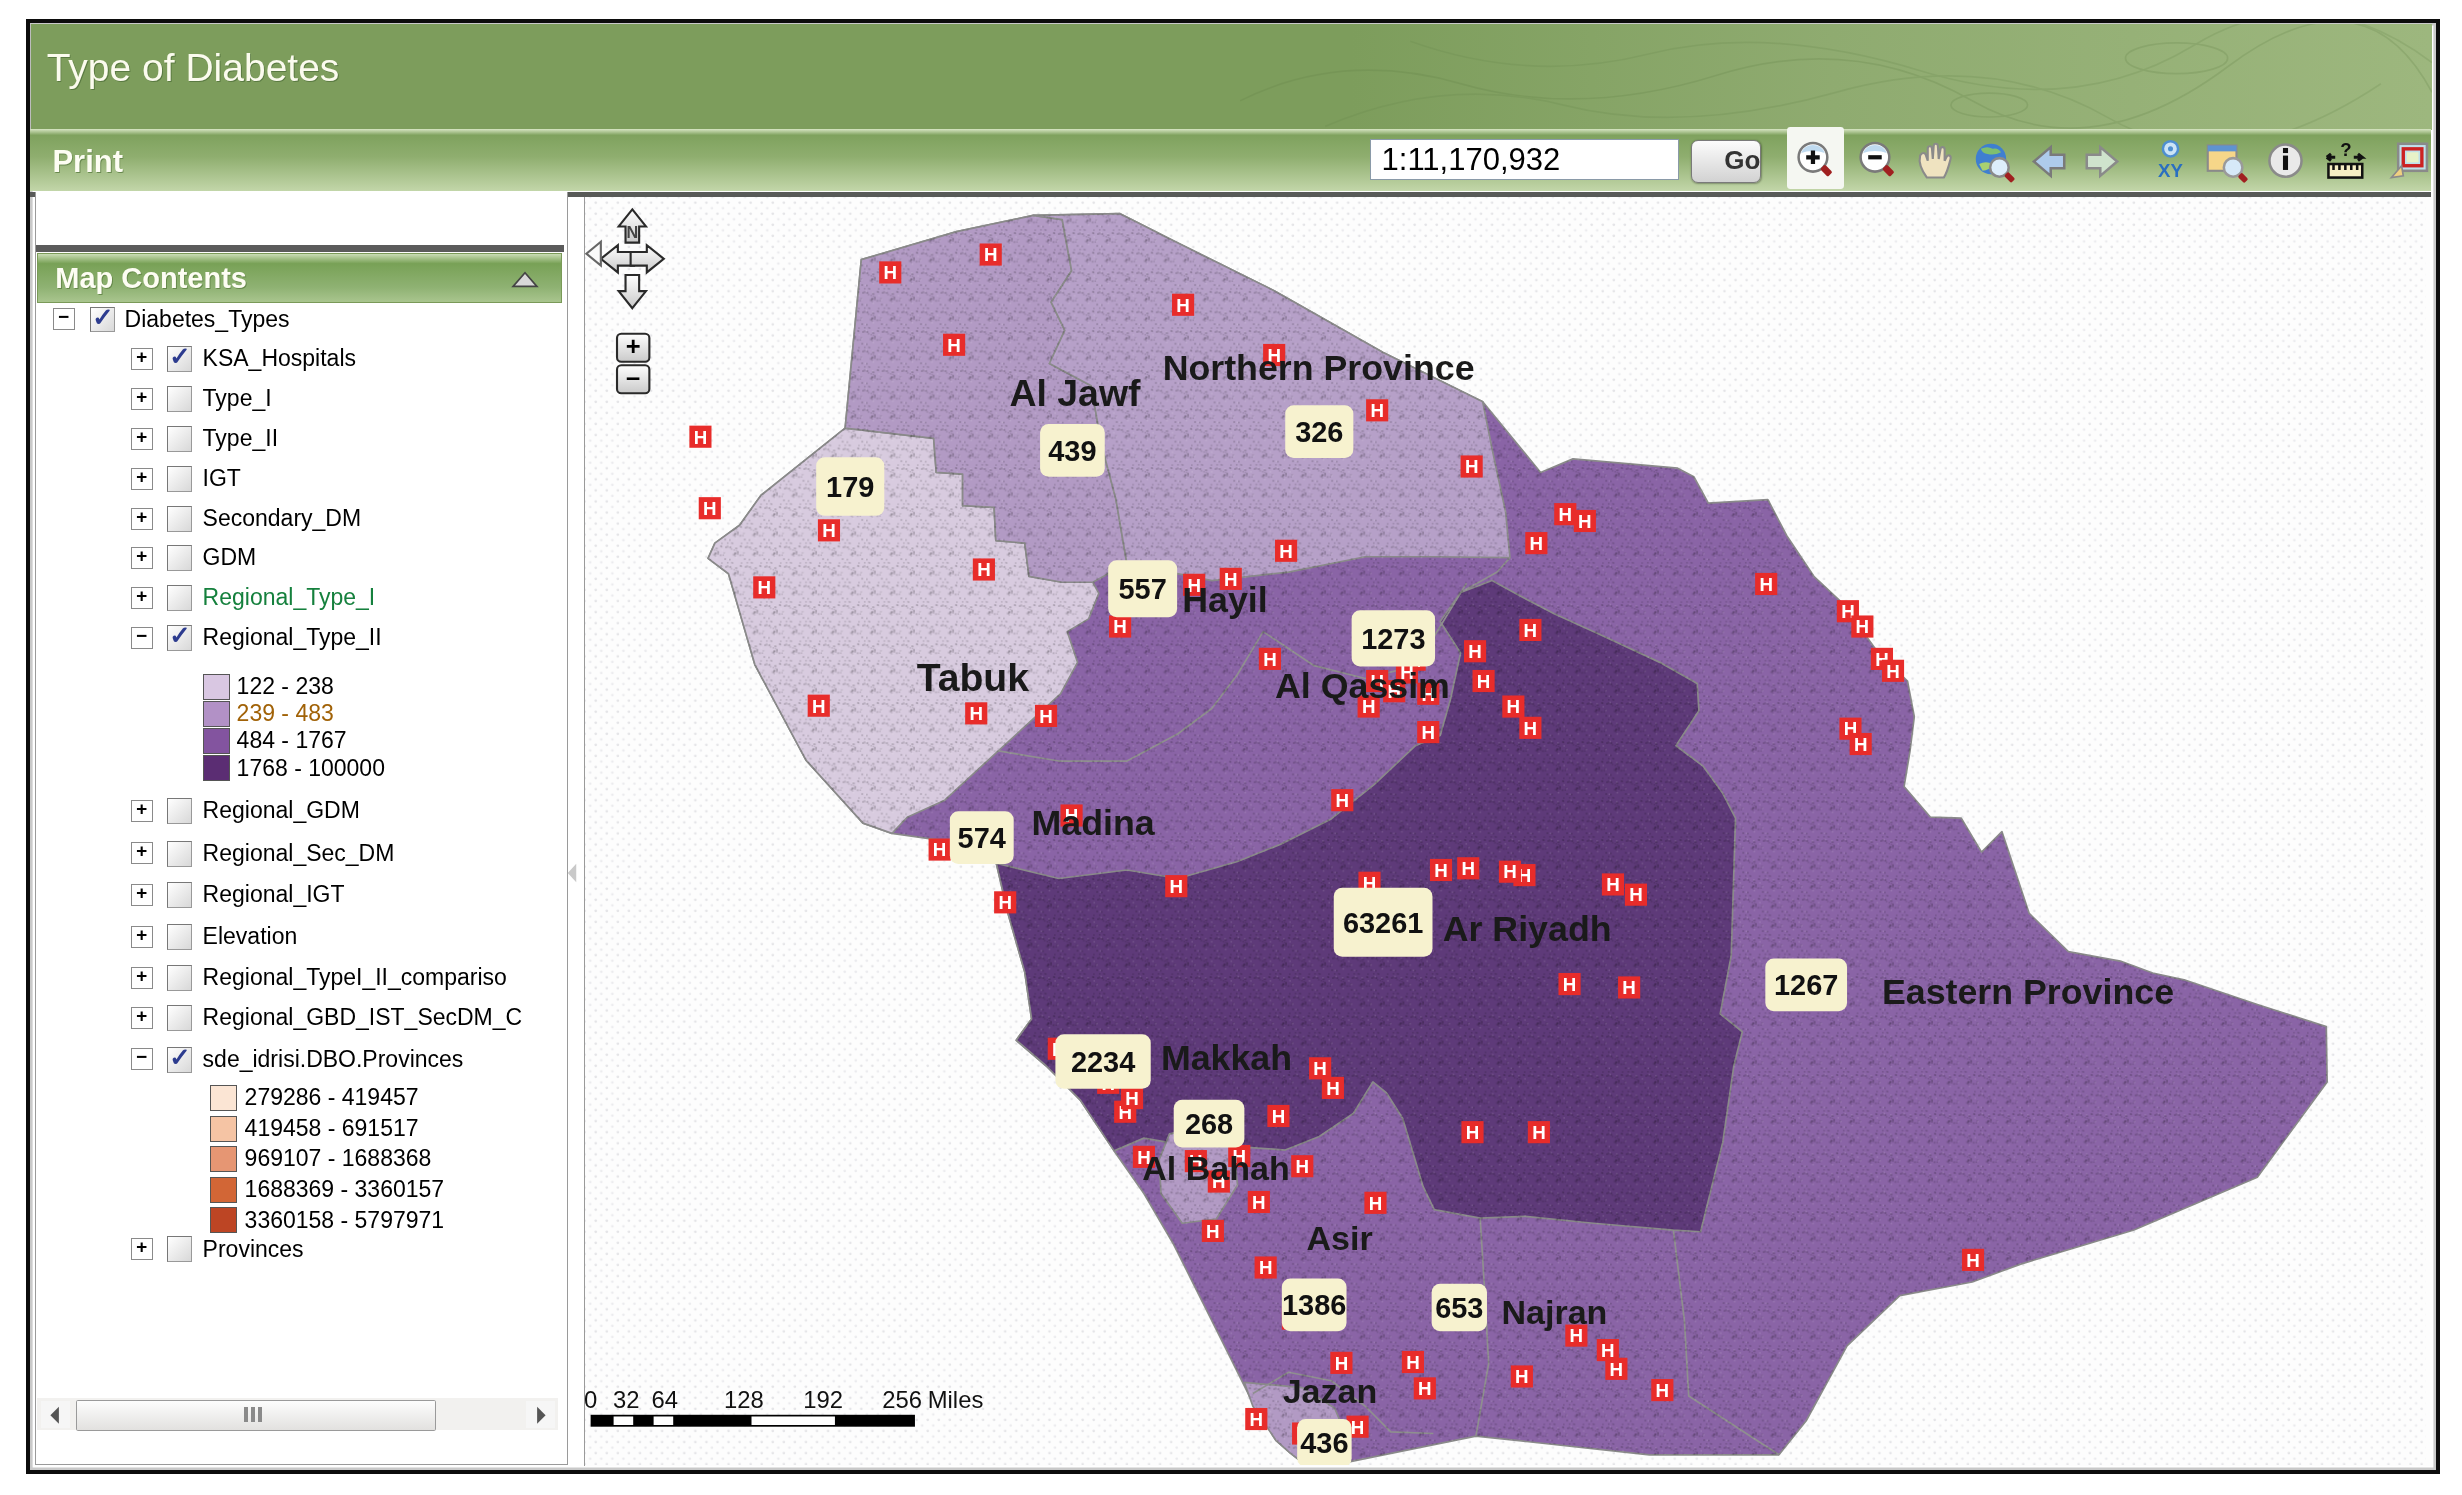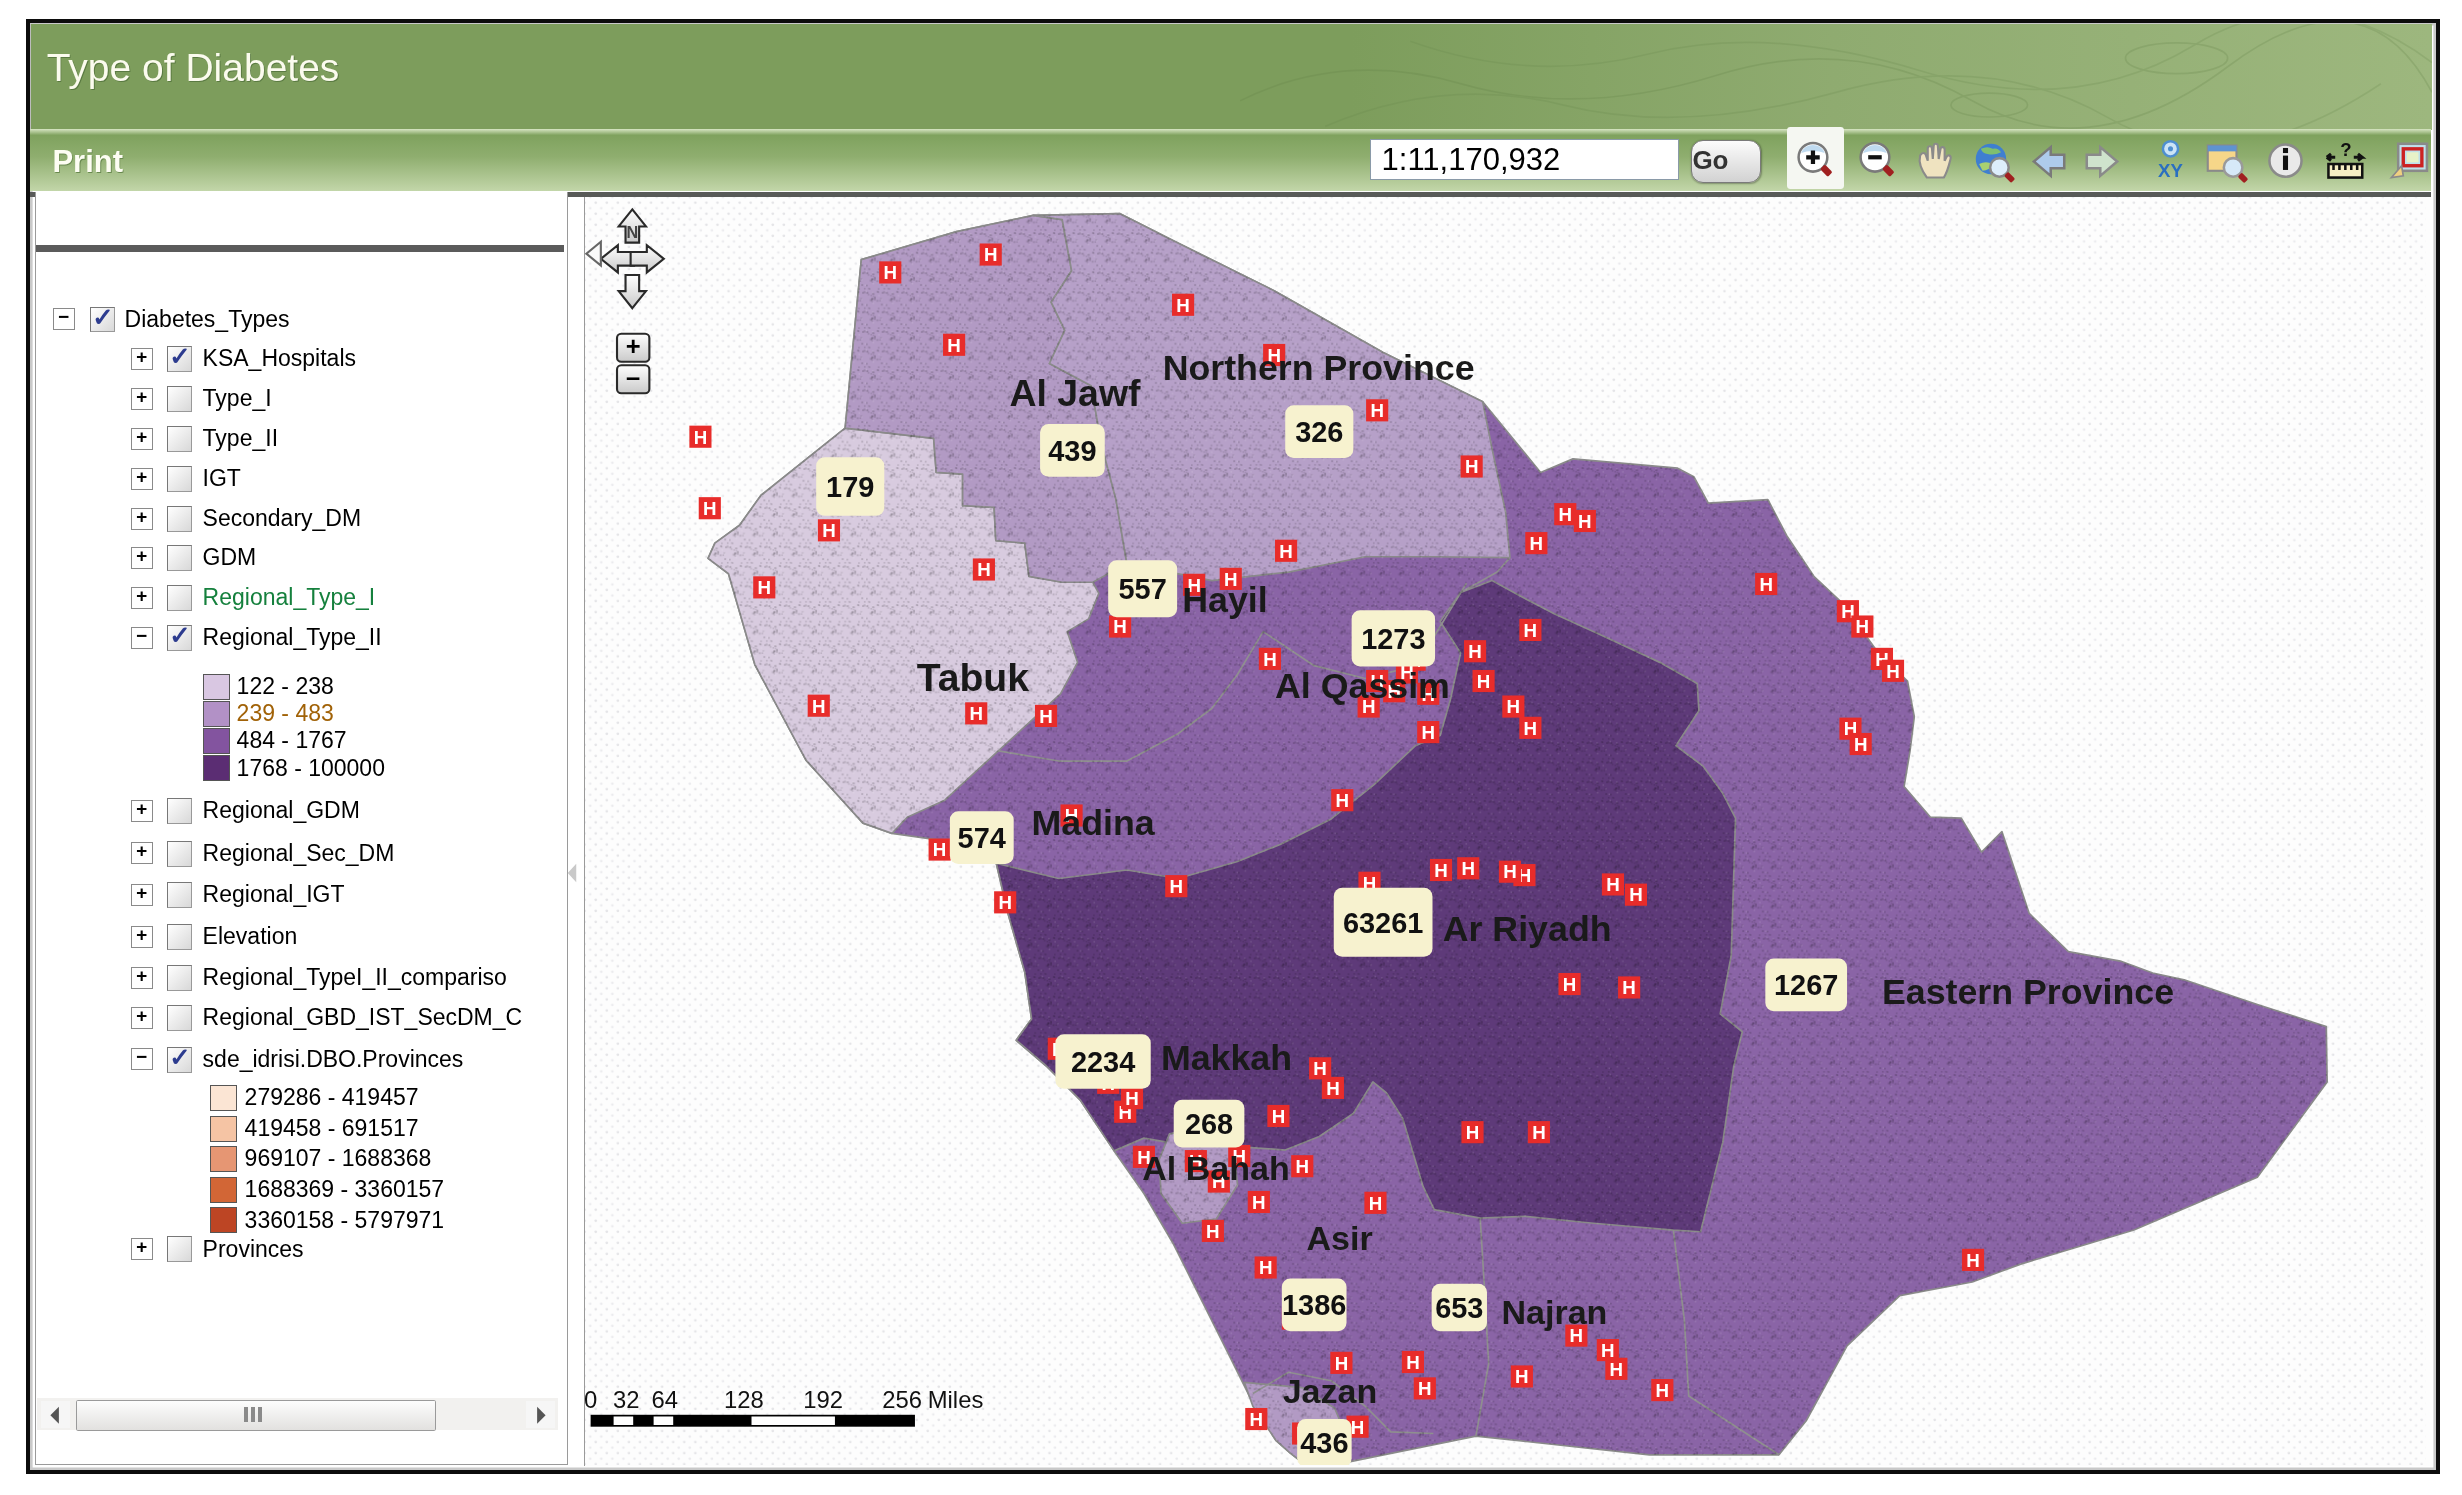--- a/index.html
+++ b/index.html
@@ -15,21 +15,21 @@
       <path d="M200 20 Q340 70 480 35 T800 55 T1120 25 T1400 45" stroke="#65854a" fill="none" stroke-width="2"></path>
       <ellipse cx="1100" cy="40" rx="60" ry="18" fill="none" stroke="#5e7d43" stroke-width="2"></ellipse>
       <ellipse cx="880" cy="95" rx="45" ry="14" fill="none" stroke="#5e7d43" stroke-width="2"></ellipse>
     </svg>
     <div class="abs" style="left:15.3px;top:22px;font-size:39px;font-weight:normal;color:#fbfbee;text-shadow:0.9px 0.9px 0 #5a7a42">Type of Diabetes</div>
   </div>
 
   <div class="abs" style="left:0.9px;top:106px;width:2401px;height:62px;background:linear-gradient(180deg,#d7e5c3 0%,#7fa25e 10%,#8fae6f 45%,#c2d6a9 100%)">
     <div class="abs" style="left:22px;top:15.3px;font-size:31px;font-weight:bold;color:#fdfdf3;text-shadow:0.9px 0.9px 0 #6a8a50">Print</div>
     <input style="position: absolute; left: 1340px; top: 10.2px; width: 296px; height: 39px; border: 1.7px solid rgb(138, 154, 168); font-size: 31px; padding: 0px 0px 0px 10.2px; color: rgb(0, 0, 0);" value="1:11,170,932">
-    <div class="abs" style="left:1661px;top:11px;width:68px;height:41px;background:linear-gradient(180deg,#fcfcfc,#d2d2d2);border:1.7px solid #7a7a7a;border-radius:12px;font-size:26px;font-weight:bold;color:#333;text-align:left;line-height:39px;box-shadow:0.9px 0.9px 1.7px rgba(0,0,0,0.3)">Go</div>
+    <div class="abs" style="left:1661px;top:11px;width:68px;height:41px;background:linear-gradient(180deg,#fcfcfc,#d2d2d2);border:1.7px solid #7a7a7a;border-radius:7px;font-size:26px;font-weight:bold;color:#333;text-align:right;line-height:39px;box-shadow:0.9px 0.9px 1.7px rgba(0,0,0,0.3)">Go</div>
   </div>
   <div style="position:absolute;left:1757px;top:104px;width:57px;height:62px;background:#f5f7f2;border-radius:3.4px"></div>
     <svg width="49" height="49" viewBox="0 0 58 58" style="position:absolute;left:1761px;top:114px">
       <circle cx="26" cy="24" r="17" fill="#fff" stroke="#7a7a7a" stroke-width="3"></circle>
       <path d="M12 19 A15 15 0 0 1 40 19 A22 10 0 0 0 12 19" fill="#bcd8ee" opacity="0.95"></path>
       <rect x="36" y="34" width="13" height="8" rx="2" transform="rotate(45 40 38)" fill="#a02020"></rect>
       <path d="M26 16 V32 M18 24 H34" stroke="#111" stroke-width="5"></path>
     </svg>
     <svg width="49" height="49" viewBox="0 0 58 58" style="position:absolute;left:1823px;top:114px">
       <circle cx="26" cy="24" r="17" fill="#fff" stroke="#7a7a7a" stroke-width="3"></circle>
@@ -79,20 +79,26 @@
     <svg width="49" height="49" viewBox="0 0 58 58" style="position:absolute;left:2353px;top:114px">
       <rect x="18" y="8" width="34" height="32" fill="#bfe0ea" stroke="#8a8a8a" stroke-width="3"></rect>
       <rect x="24" y="14" width="22" height="20" fill="none" stroke="#cc2222" stroke-width="4"></rect>
       <rect x="28" y="18" width="14" height="12" fill="#e8f2c8"></rect>
       <path d="M22 34 L10 48 L24 46 Z" fill="#f0d080" stroke="#8a8a8a" stroke-width="2"></path>
     </svg>
   <div class="abs" style="left:0.9px;top:169px;width:2401px;height:5.1px;background:#585a58"></div>
 
   <div class="abs" style="left:5.1px;top:169px;width:531px;height:1272px;background:#fff;border:1.7px solid #9a9a9a;border-top:none">
     <div class="abs" style="left:0px;top:53px;width:528px;height:6.8px;background:#5b5b5b"></div>
+    <div class="abs" style="left:1.7px;top:61px;width:523px;height:48px;background:linear-gradient(180deg,#c9dcb4 0%,#78a156 20%,#8fb273 70%,#a9c58e 100%);border:0.9px solid #7a9a58">
+      <div class="abs" style="left:17px;top:7.7px;font-size:29px;font-weight:bold;color:#fdfdf3;text-shadow:0.9px 0.9px 0 #678a4c">Map Contents</div>
+      <svg width="34" height="25.5" style="position:absolute;right:19px;top:12px" viewBox="0 0 40 30">
+          <path d="M6 24 L34 24 L20 8 Z" fill="#d8d8d8" stroke="#444" stroke-width="2"></path>
+        </svg>
+    </div>
     <div class="abs" style="left:0;top:107px;width:524px;height:1094px;overflow:hidden">
       <div style="position:absolute;left:17px;top:9.4px;width:22px;height:22px;background:#fff;border:1.7px solid #8a8a8a;box-sizing:border-box;color:#000;font:bold 19px/18px &quot;Liberation Mono&quot;,monospace;text-align:center">−</div>
         <div style="position:absolute;left:54px;top:7.7px;width:25.5px;height:25.5px;background:linear-gradient(135deg,#fff,#d8d8d8);border:1.7px solid #999;border-top-color:#777;border-left-color:#777;box-sizing:border-box">
           <span style="position:absolute;left:1.7px;top:-6px;color:#2d3c8f;font:bold 25.5px &quot;Liberation Sans&quot;,sans-serif">✓</span>
         </div>
         <div style="position:absolute;left:89px;top:6.8px;font-size:23px;color:#000;white-space:nowrap">Diabetes_Types</div>
 <div style="position:absolute;left:95px;top:49px;width:22px;height:22px;background:#fff;border:1.7px solid #8a8a8a;box-sizing:border-box;color:#000;font:bold 19px/18px &quot;Liberation Mono&quot;,monospace;text-align:center">+</div>
         <div style="position:absolute;left:131px;top:47px;width:25.5px;height:25.5px;background:linear-gradient(135deg,#fff,#d8d8d8);border:1.7px solid #999;border-top-color:#777;border-left-color:#777;box-sizing:border-box">
           <span style="position:absolute;left:1.7px;top:-6px;color:#2d3c8f;font:bold 25.5px &quot;Liberation Sans&quot;,sans-serif">✓</span>
         </div>

